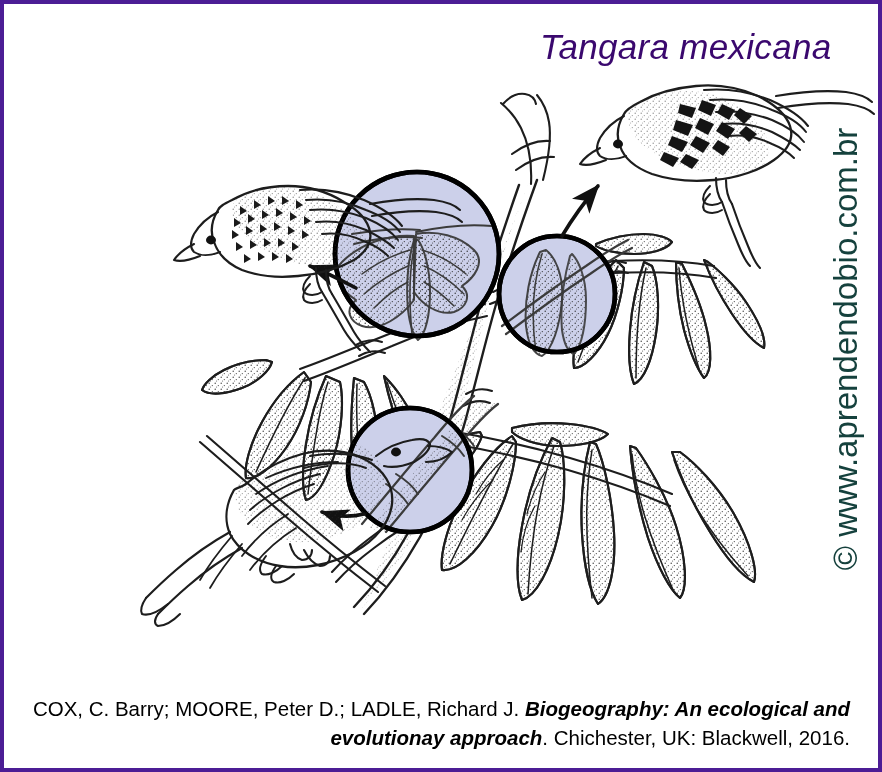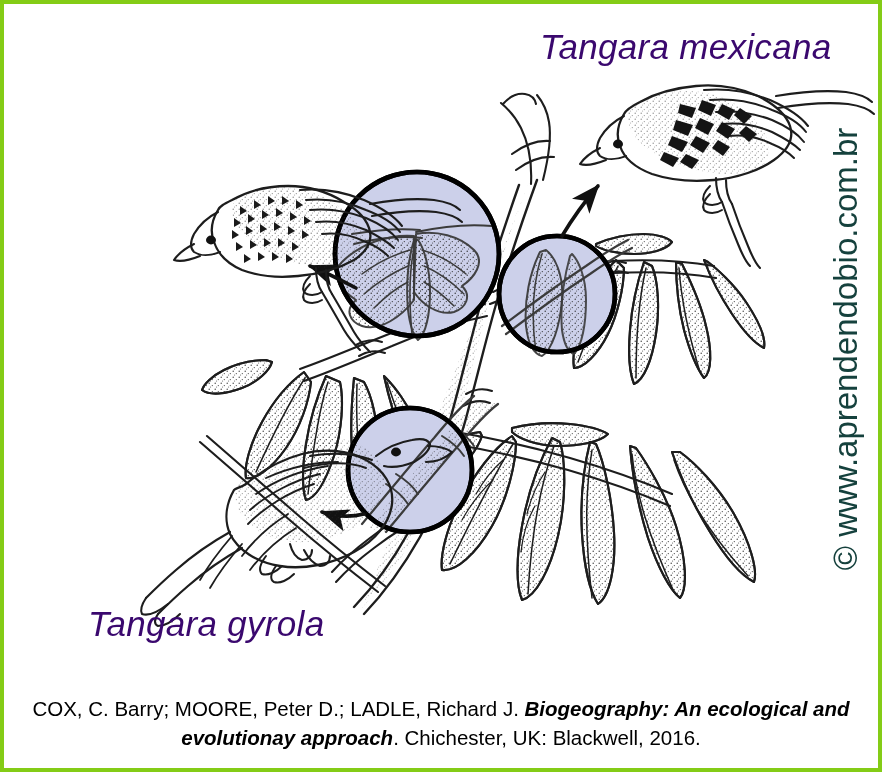--- a/index.html
+++ b/index.html
@@ -6,21 +6,21 @@
     margin: 0;
     padding: 0;
     background: #ffffff;
   }
   #page {
     position: relative;
     width: 882px;
     height: 772px;
     background: #ffffff;
     box-sizing: border-box;
-    border: 4px solid #84cc16;
+    border: 4px solid #4c1d95;
     overflow: hidden;
     font-family: "Liberation Sans", sans-serif;
   }
   #figure {
     position: absolute;
     left: 0;
     top: 0;
     width: 874px;
     height: 690px;
   }
@@ -70,21 +70,21 @@
     left: 0;
     right: 0;
     bottom: 0;
     height: 82px;
     padding: 8px 28px 22px 28px;
     box-sizing: border-box;
     color: #000000;
     font-family: "Liberation Sans", sans-serif;
     font-size: 20.5px;
     line-height: 1.42;
-    text-align: center;
+    text-align: right;
   }
   #citation b {
     font-weight: bold;
     font-style: italic;
   }
 </style>
 </head>
 <body>
 
 <div id="page">
@@ -449,21 +449,20 @@
           <path d="M272 562 C266 570 266 576 270 578 C276 580 284 576 290 570" fill="none" stroke-width="2"></path>
         </g>
 
       </g>
     </svg>
   </div>
 
   <div class="sp-label" id="label-mexicana">Tangara mexicana</div>
 
 
-  <div class="sp-label" id="label-gyrola">Tangara gyrola</div>
 
   <div id="watermark">
     <span>© www.aprendendobio.com.br</span>
   </div>
 
   <div id="citation">
     <span>COX, C. Barry; MOORE, Peter D.; LADLE, Richard J. </span><b>Biogeography: An ecological and evolutionay approach</b><span>. Chichester, UK: Blackwell, 2016.</span>
   </div>
 
 </div>

